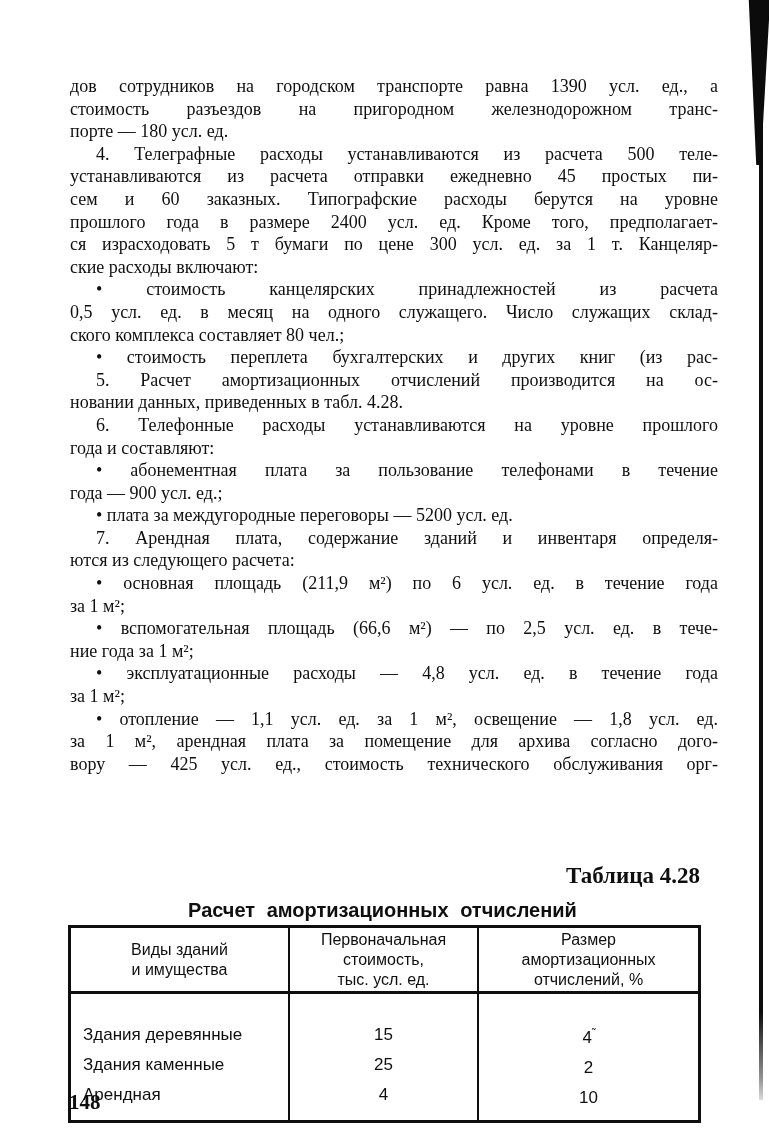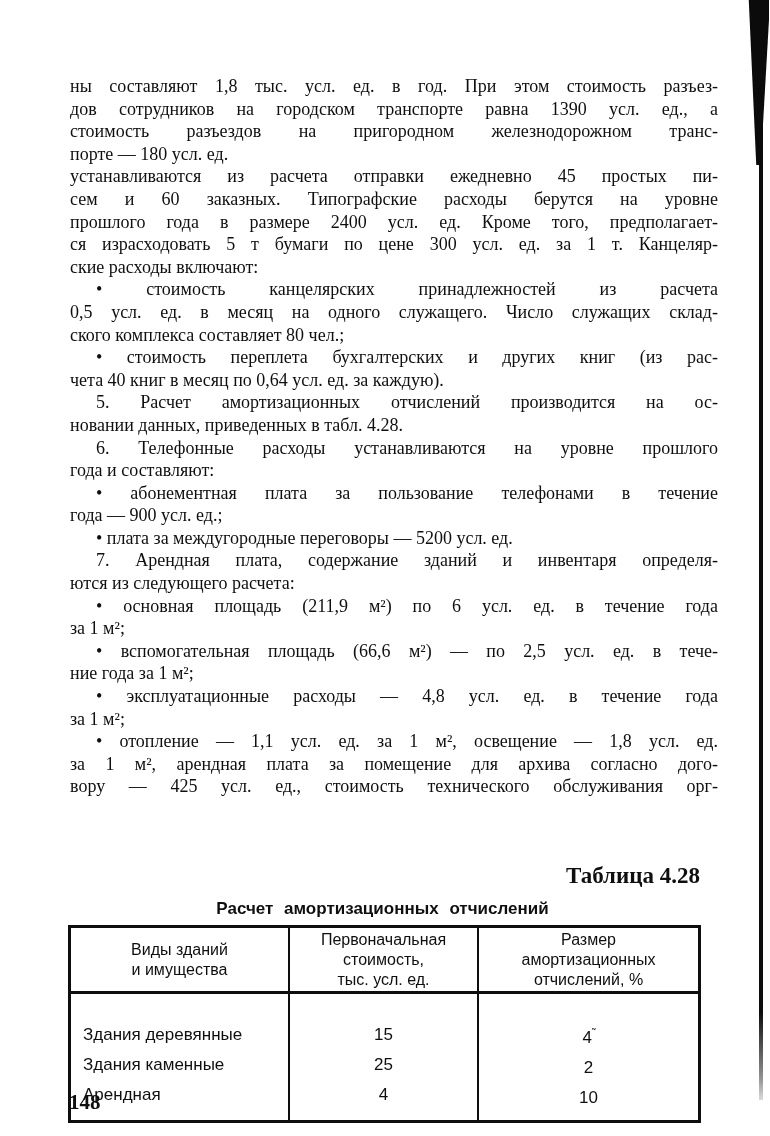--- a/index.html
+++ b/index.html
@@ -32,21 +32,21 @@
   .para.indent .line.firstline,
   .para.bullet .line.firstline{text-indent:26px;}
   
   .table-caption{
     position:absolute;left:70px;top:863px;width:630px;
     text-align:right;font-weight:bold;font-size:23px;
     font-family:"Liberation Serif", serif;
   }
   .table-title{
     position:absolute;left:68px;top:899px;width:629px;
-    text-align:center;font-weight:bold;font-size:17px;word-spacing:6px;
+    text-align:center;font-weight:bold;font-size:20px;word-spacing:6px;
     font-family:"Liberation Sans", sans-serif;
   }
   
   .amort-table{
     position:absolute;left:68px;top:925px;width:629px;
     border:3px solid #0e0e0e;border-collapse:collapse;
     font-family:"Liberation Sans", sans-serif;
     box-sizing:content-box;table-layout:fixed;
   }
   .amort-table th,.amort-table td{
@@ -78,40 +78,39 @@
   }
 </style>
 </head>
 <body>
 
 <div class="binding-line"></div>
 <div class="binding-wedge"></div>
 
 <div class="text-block">
     <div class="para plain">
-      <div class="line firstline">ны составляют 1,8 тыс. усл. ед. в год. При этом стоимость разъез-</div>
       <div class="line">дов сотрудников на городском транспорте равна 1390 усл. ед., а</div>
       <div class="line">стоимость разъездов на пригородном железнодорожном транс-</div>
       <div class="line endline">порте — 180 усл. ед.</div>
     </div>
     <div class="para indent">
+      <div class="line firstline">4. Телеграфные расходы устанавливаются из расчета 500 теле-</div>
       <div class="line">устанавливаются из расчета отправки ежедневно 45 простых пи-</div>
       <div class="line">сем и 60 заказных. Типографские расходы берутся на уровне</div>
       <div class="line">прошлого года в размере 2400 усл. ед. Кроме того, предполагает-</div>
       <div class="line">ся израсходовать 5 т бумаги по цене 300 усл. ед. за 1 т. Канцеляр-</div>
       <div class="line endline">ские расходы включают:</div>
     </div>
     <div class="para bullet">
       <div class="line firstline">• стоимость канцелярских принадлежностей из расчета</div>
       <div class="line">0,5 усл. ед. в месяц на одного служащего. Число служащих склад-</div>
       <div class="line endline">ского комплекса составляет 80 чел.;</div>
     </div>
     <div class="para bullet">
       <div class="line firstline">• стоимость переплета бухгалтерских и других книг (из рас-</div>
-      <div class="line endline">чета 40 книг в месяц по 0,64 усл. ед. за каждую).</div>
     </div>
     <div class="para indent">
       <div class="line firstline">5. Расчет амортизационных отчислений производится на ос-</div>
       <div class="line endline">новании данных, приведенных в табл. 4.28.</div>
     </div>
     <div class="para indent">
       <div class="line firstline">6. Телефонные расходы устанавливаются на уровне прошлого</div>
       <div class="line endline">года и составляют:</div>
     </div>
     <div class="para bullet">

